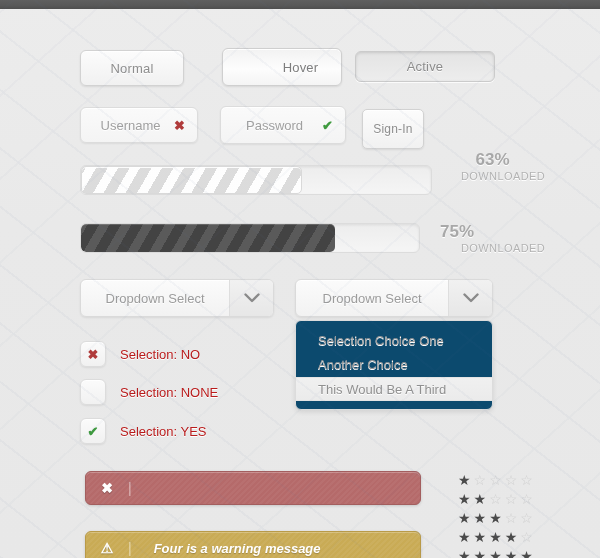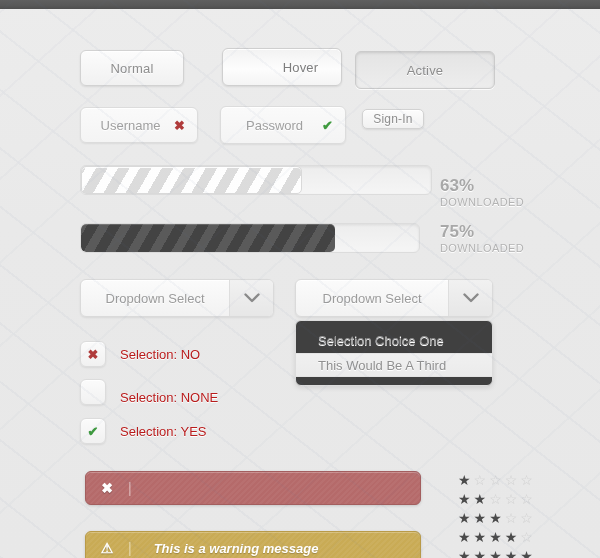--- a/index.html
+++ b/index.html
@@ -48,21 +48,21 @@
   }
   .btn.active {
     background: linear-gradient(180deg, #e4e4e4 0%, #ededed 100%);
     border-color: #cbcbcb;
     color: #8c8c8c;
     box-shadow: inset 0 1px 3px rgba(0,0,0,.13), 0 1px 0 rgba(255,255,255,.8);
   }
 
   #btn-normal { left: 80px;  top: 50px; width: 104px; height: 36px; }
   #btn-hover  { left: 222px; top: 48px; width: 120px; height: 38px; }
-  #btn-active { left: 355px; top: 51px; width: 140px; height: 38px; }
+  #btn-active { left: 355px; top: 51px; width: 140px; height: 31px; }
 
   
   .field {
     position: absolute;
     border-radius: 6px;
     border: 1px solid #dcdcdc;
     background: linear-gradient(180deg, #fafafa 0%, #f4f4f4 100%);
     box-shadow: 0 1px 2px rgba(0,0,0,.07), inset 0 1px 0 #fff;
     display: flex;
     align-items: center;
@@ -76,21 +76,21 @@
     text-shadow: 0 1px 0 #fff;
   }
   .field .mark { font-size: 13px; font-weight: bold; margin-left: 6px; }
   .mark.bad  { color: #b03b3b; }
   .mark.good { color: #3f9a3f; }
 
   #field-username { left: 80px;  top: 107px; width: 118px; height: 36px; }
   #field-password { left: 220px; top: 106px; width: 126px; height: 38px; }
 
   #btn-signin {
-    left: 362px; top: 109px; width: 62px; height: 20px;
+    left: 362px; top: 109px; width: 62px; height: 40px;
     border-radius: 5px; font-size: 12px;
   }
 
   
   .pwrap { position: absolute; }
   .ptrack {
     border-radius: 6px;
     border: 1px solid #dcdcdc;
     background: linear-gradient(180deg, #ededed 0%, #f5f5f5 100%);
     box-shadow: inset 0 1px 3px rgba(0,0,0,.08);
@@ -120,23 +120,23 @@
   }
 
   #prog1 { left: 80px; top: 165px; width: 352px; height: 30px; }
   #prog2 { left: 80px; top: 223px; width: 340px; height: 30px; }
 
   .plabel { position: absolute; text-shadow: 0 1px 0 #fff; }
   .plabel .pct {
     font-size: 17px; font-weight: bold; color: #a8a8a8; line-height: 19px;
   }
   .plabel .cap {
-    font-size: 11px; color: #b3b3b3; letter-spacing: .4px; line-height: 15px;
-  }
-  #plabel1 { left: 440px; top: 176px; }
+    font-size: 11px; color: #b3b3b3; letter-spacing: .4px; line-height: 15px; margin-left: 21px;
+  }
+  #plabel1 { left: 440px; top: 150px; text-align: center; }
   #plabel2 { left: 440px; top: 222px; }
 
   
   .dd {
     position: absolute;
     height: 38px;
     border-radius: 6px;
     border: 1px solid #dadada;
     background: linear-gradient(180deg, #fbfbfb 0%, #f2f2f2 100%);
     box-shadow: 0 1px 2px rgba(0,0,0,.08), inset 0 1px 0 #fff;
@@ -157,21 +157,21 @@
     color: #8a8a8a; font-size: 13px;
   }
   #dd-left  { left: 80px;  top: 279px; width: 194px; }
   #dd-right { left: 295px; top: 279px; width: 198px; }
 
   #dd-list {
     position: absolute;
     left: 295px; top: 320px; width: 198px;
     border-radius: 6px;
     border: 1px solid #dcdcdc;
-    background: #404040;
+    background: #0c4a6e;
     box-shadow: 0 2px 5px rgba(0,0,0,.10);
     padding: 8px 0;
     overflow: hidden;
   }
   #dd-list .opt {
     height: 24px;
     line-height: 24px;
     padding: 0 0 0 22px;
     font-size: 13px;
     color: #9a9a9a;
@@ -197,21 +197,21 @@
   }
   .cbox.no   { color: #b03b3b; }
   .cbox.yes  { color: #3f9a3f; }
   .cblabel {
     margin-left: 14px;
     font-size: 13px;
     color: #b91c1c;
     text-shadow: 0 1px 0 #fff;
   }
   #cb-no   { left: 80px; top: 341px; }
-  #cb-none { left: 80px; top: 379px; align-items: flex-end; }
+  #cb-none { left: 80px; top: 379px; }
   #cb-yes  { left: 80px; top: 418px; }
 
   
   .alert {
     position: absolute;
     left: 85px; width: 336px; height: 34px;
     border-radius: 6px;
     display: flex; align-items: center;
     box-shadow: 0 1px 3px rgba(0,0,0,.15), inset 0 1px 0 rgba(255,255,255,.25);
     background-repeat: repeat;
@@ -329,20 +329,21 @@
   <div class="ddlabel">Dropdown Select</div>
   <div class="ddarrow">
     <svg width="16" height="10" viewBox="0 0 16 10" aria-hidden="true">
       <path d="M1.5 1.5 L8 8 L14.5 1.5" fill="none" stroke="#8a8a8a" stroke-width="2.4" stroke-linecap="round" stroke-linejoin="round"></path>
     </svg>
   </div>
 </div>
 
 <div id="dd-list">
     <div class="opt">Selection Choice One</div>
+    <div class="opt">Another Choice</div>
     <div class="opt sel">This Would Be A Third</div>
   </div>
 
 <div class="cbrow" id="cb-no">
   <div class="cbox no">✖</div>
   <div class="cblabel">Selection: NO</div>
 </div>
 <div class="cbrow" id="cb-none">
   <div class="cbox"></div>
   <div class="cblabel">Selection: NONE</div>
@@ -353,21 +354,21 @@
 </div>
 
 <div class="alert" id="alert-error">
   <div class="aicon">✖</div>
   <div class="asep">|</div>
 </div>
 
 <div class="alert" id="alert-warning">
   <div class="aicon">⚠</div>
   <div class="asep">|</div>
-  <div class="atext">This is a warning message</div>
+  <div class="atext">Four is a warning message</div>
 </div>
 
 <div id="stars">
     <div class="starrow"><span class="star-on">★</span><span class="star-off">☆</span><span class="star-off">☆</span><span class="star-off">☆</span><span class="star-off">☆</span></div>
     <div class="starrow"><span class="star-on">★</span><span class="star-on">★</span><span class="star-off">☆</span><span class="star-off">☆</span><span class="star-off">☆</span></div>
     <div class="starrow"><span class="star-on">★</span><span class="star-on">★</span><span class="star-on">★</span><span class="star-off">☆</span><span class="star-off">☆</span></div>
     <div class="starrow"><span class="star-on">★</span><span class="star-on">★</span><span class="star-on">★</span><span class="star-on">★</span><span class="star-off">☆</span></div>
     <div class="starrow"><span class="star-on">★</span><span class="star-on">★</span><span class="star-on">★</span><span class="star-on">★</span><span class="star-on">★</span></div>
   </div>
 

